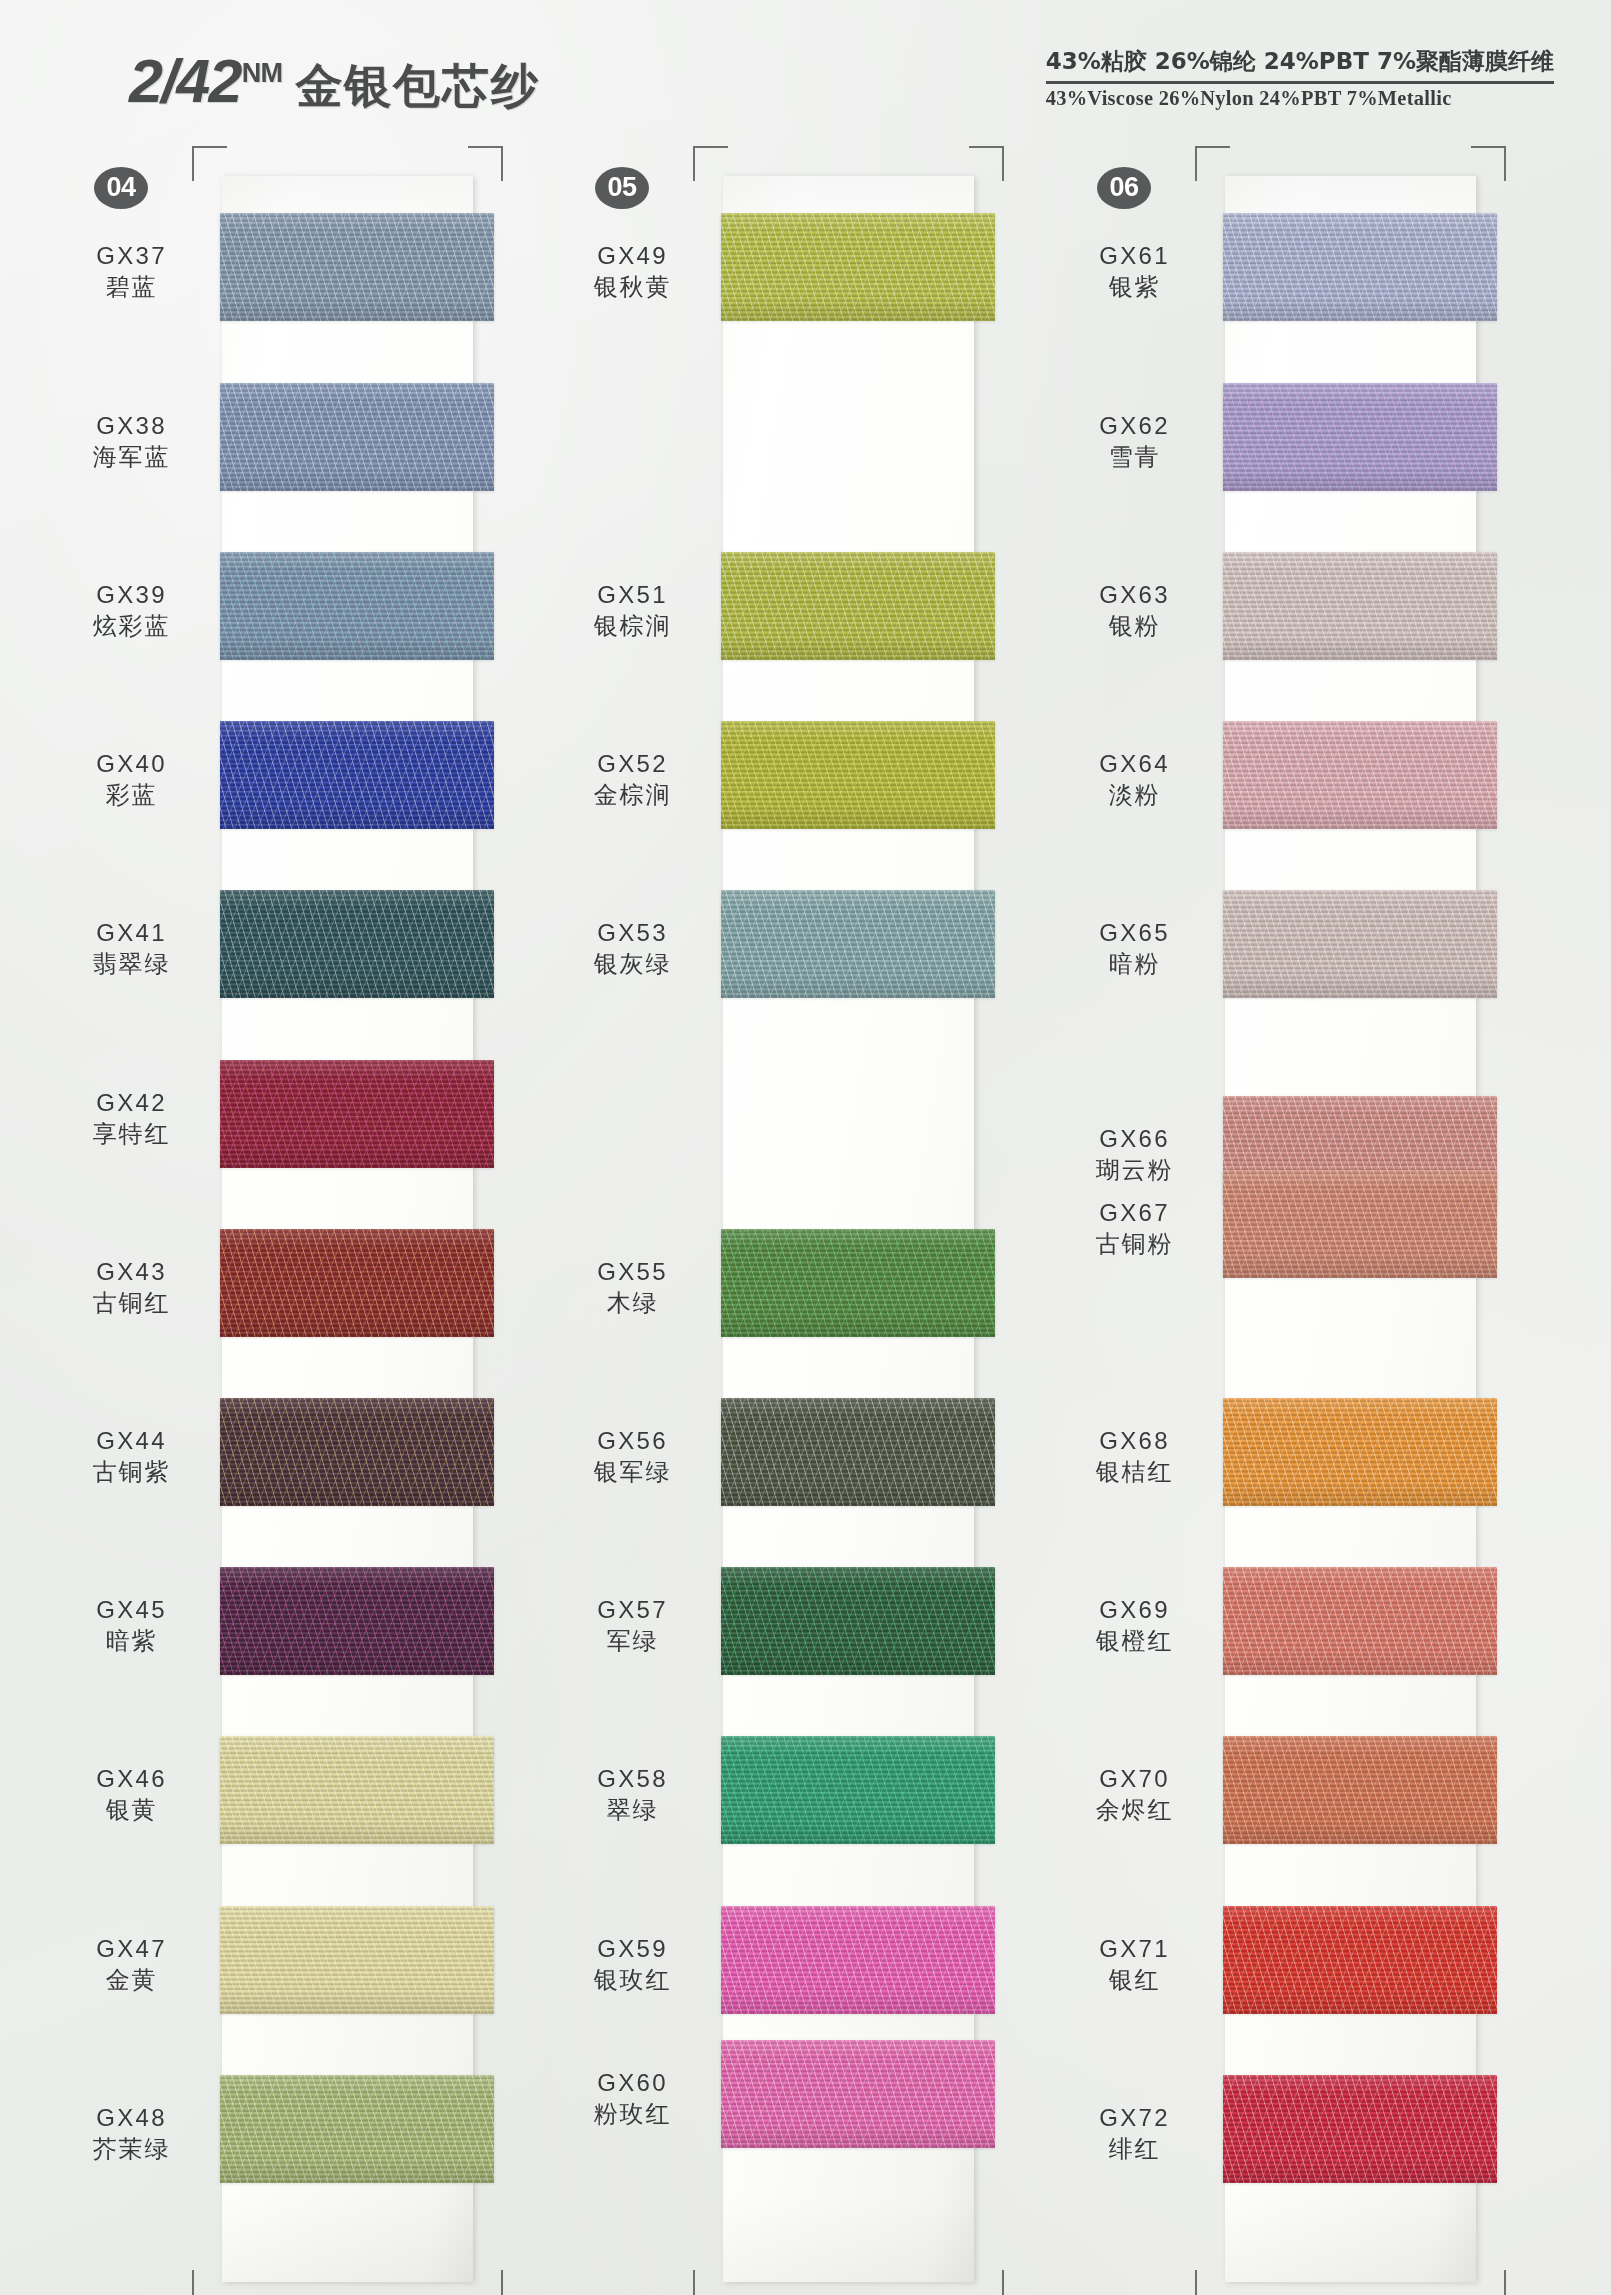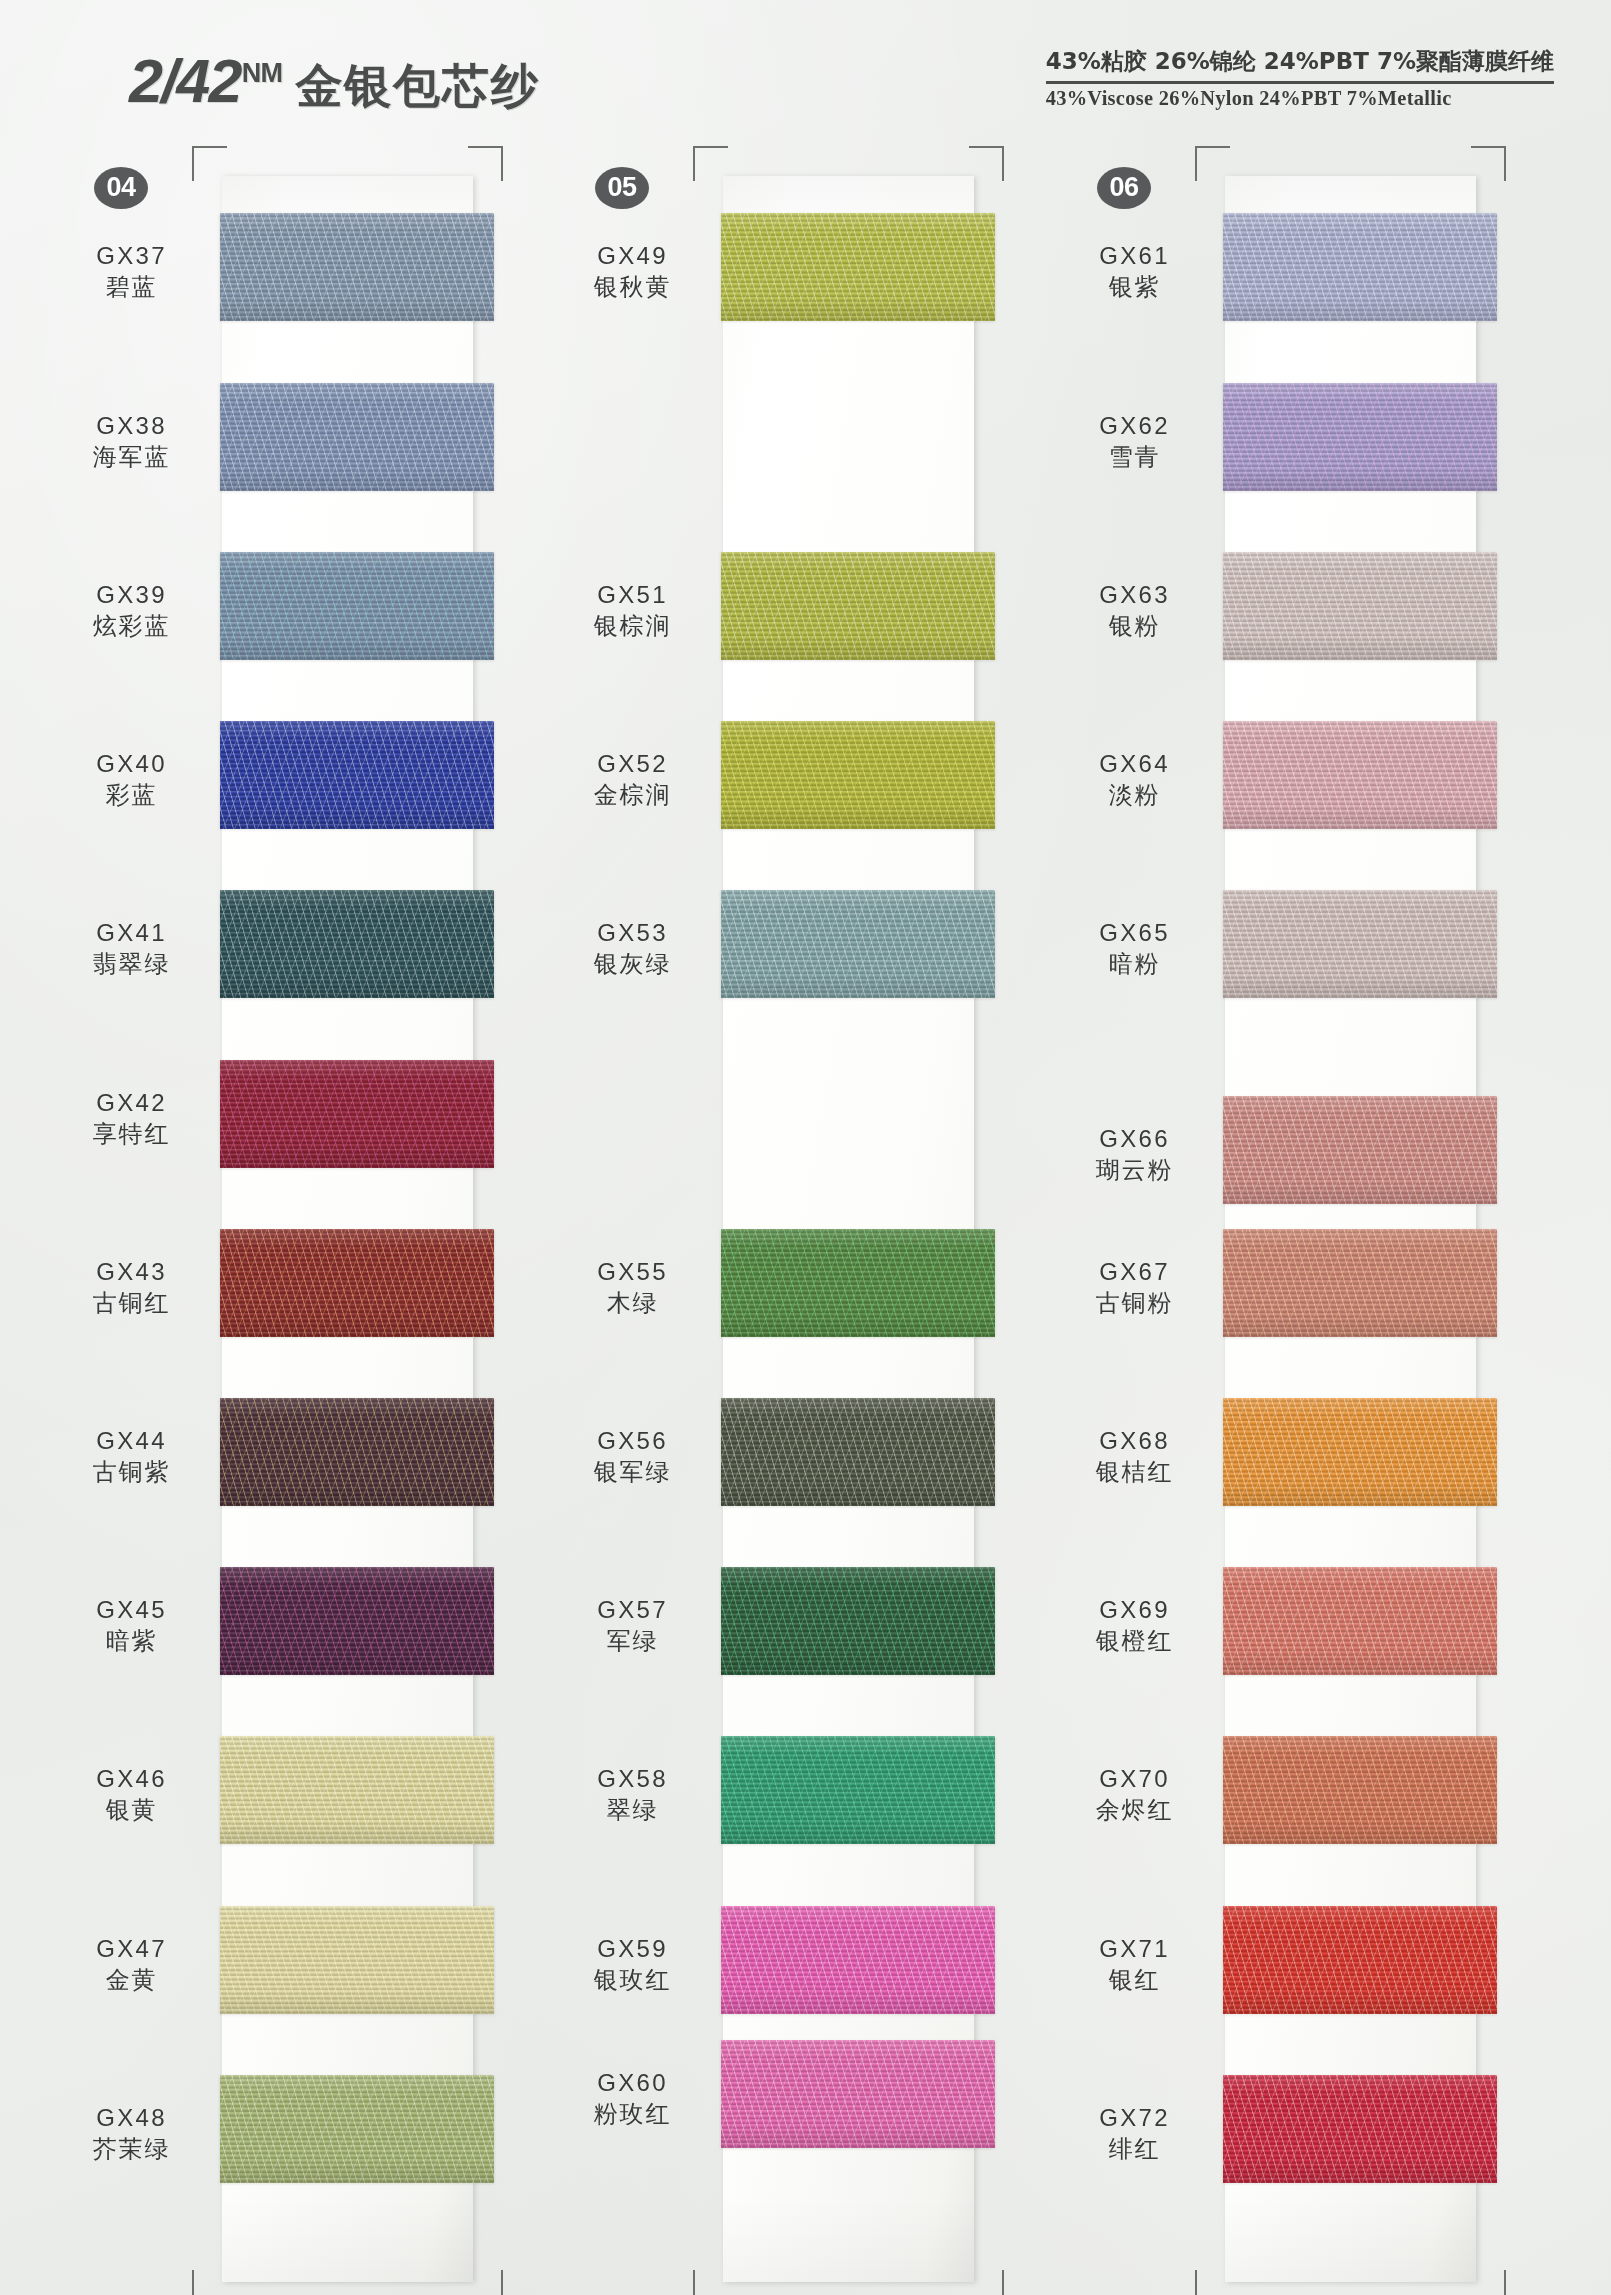--- a/index.html
+++ b/index.html
@@ -733,21 +733,21 @@
           </div>
           <div class="swatch-wrap">
             <div class="swatch" title="GX66 瑚云粉">
               <div class="base" style="background: rgb(204, 135, 128);"></div>
               <div class="threads"></div>
               <div class="sparkle "></div>
               <div class="shade"></div>
             </div>
           </div>
         </div>
-        <div class="row" style="top: 1071px;">
+        <div class="row" style="top: 1012px;">
           <div class="row-label">
             <div class="row-code">GX67</div>
             <div class="row-name">古铜粉</div>
           </div>
           <div class="swatch-wrap">
             <div class="swatch" title="GX67 古铜粉">
               <div class="base" style="background: rgb(203, 130, 113);"></div>
               <div class="threads"></div>
               <div class="sparkle gold"></div>
               <div class="shade"></div>

